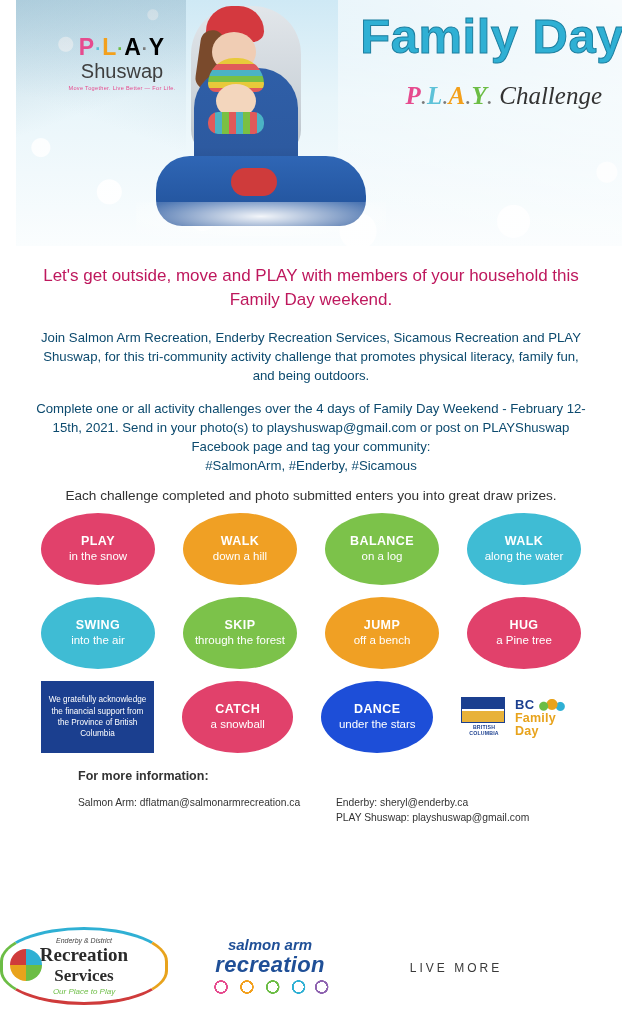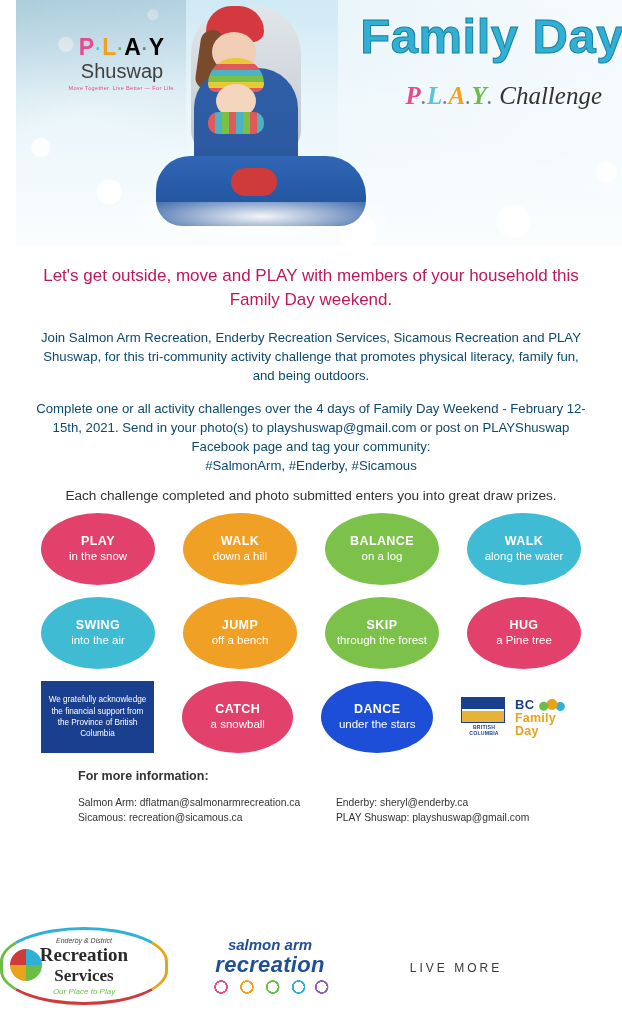--- a/index.html
+++ b/index.html
@@ -441,27 +441,27 @@
         <div class="b-title">WALK</div>
         <div class="b-sub">along the water</div>
       </div>
     </div>
 
     <div class="row">
       <div class="bubble" style="background:#3fbcd4">
         <div class="b-title">SWING</div>
         <div class="b-sub">into the air</div>
       </div>
+      <div class="bubble" style="background:#7cc24a">
+        <div class="b-title">SKIP</div>
+        <div class="b-sub">through the forest</div>
+      </div>
       <div class="bubble" style="background:#f0a024">
         <div class="b-title">JUMP</div>
         <div class="b-sub">off a bench</div>
-      </div>
-      <div class="bubble" style="background:#7cc24a">
-        <div class="b-title">SKIP</div>
-        <div class="b-sub">through the forest</div>
       </div>
       <div class="bubble" style="background:#e1416b">
         <div class="b-title">HUG</div>
         <div class="b-sub">a Pine tree</div>
       </div>
     </div>
 
     <div class="row">
       <div class="bc-box">We gratefully acknowledge the financial support from the Province of British Columbia</div>
       <div class="bubble" style="background:#e1416b">
@@ -486,21 +486,20 @@
         </div>
       </div>
     </div>
   </div>
 
   <div class="contact">
     <h4>For more information:</h4>
     <div class="contact-grid">
       <div class="contact-col">
         <div>Salmon Arm: dflatman@salmonarmrecreation.ca</div>
-        <div>Sicamous: recreation@sicamous.ca</div>
       </div>
       <div class="contact-col second">
         <div>Enderby: sheryl@enderby.ca</div>
         <div>PLAY Shuswap: playshuswap@gmail.com</div>
       </div>
     </div>
   </div>
 
   <div class="footer">
     <div class="logo-enderby">

